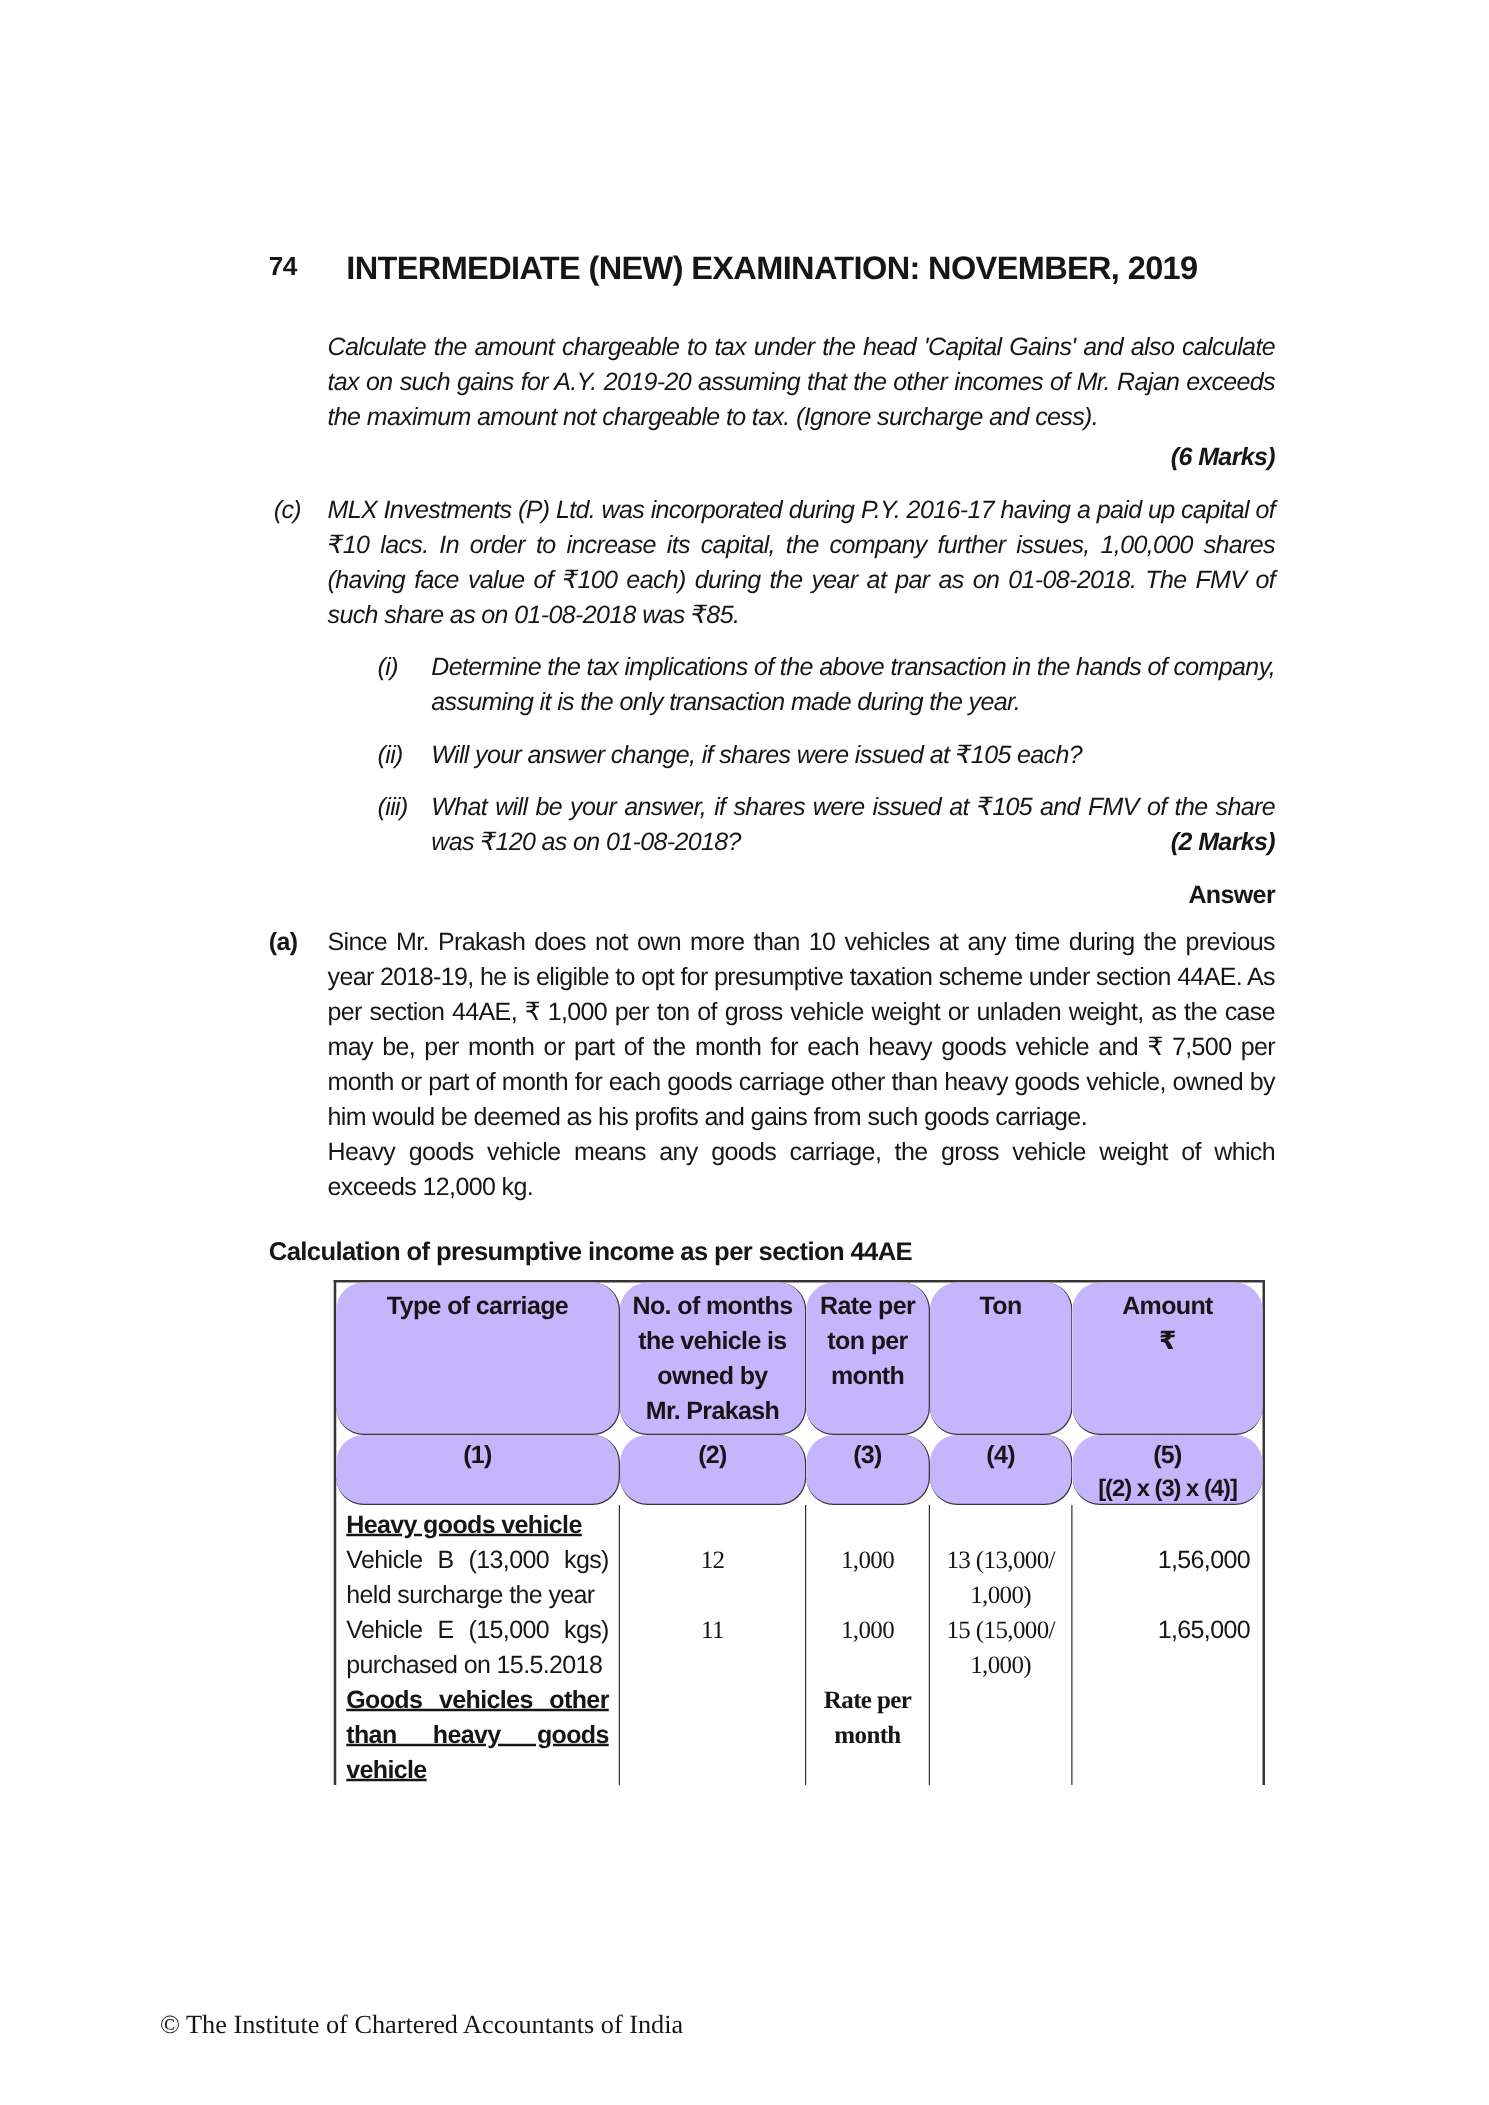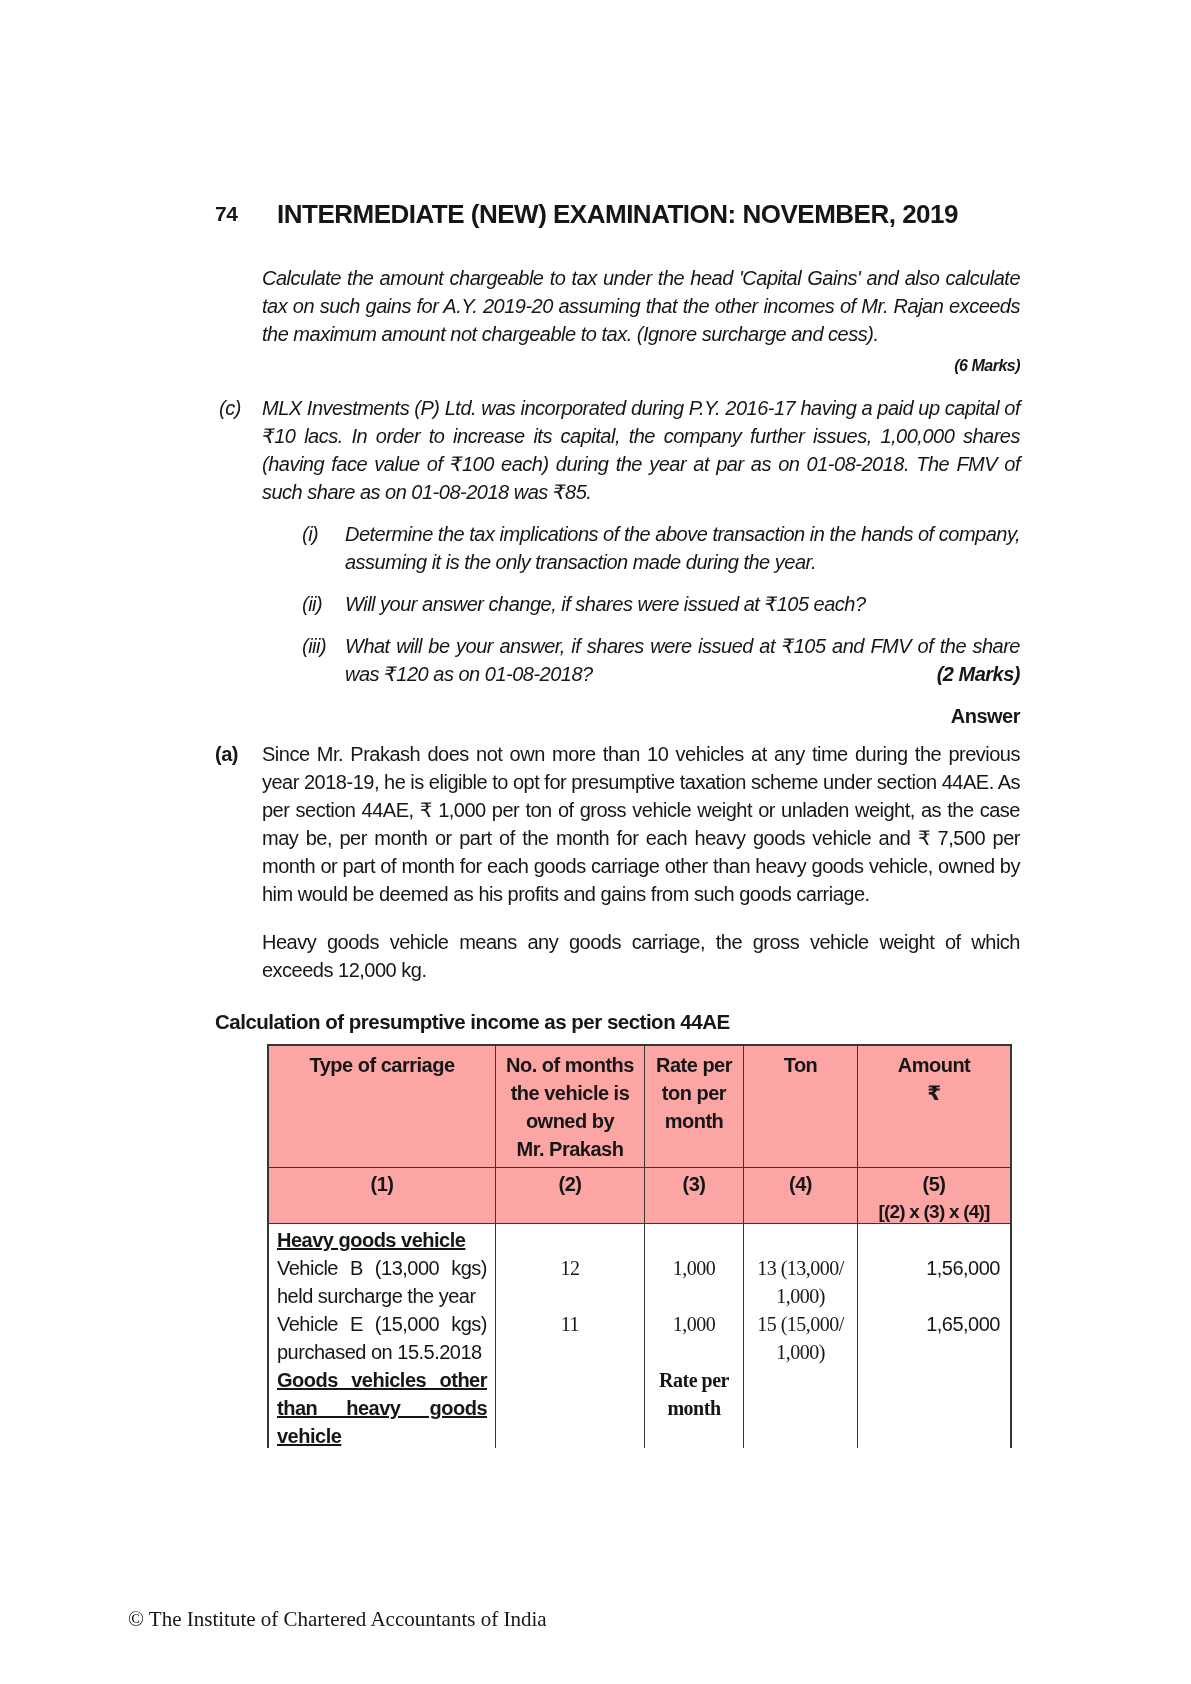--- a/index.html
+++ b/index.html
@@ -12,45 +12,45 @@
 
   
   .pg-header { position:relative; height:28px; margin-bottom:36px; }
   .pg-num { position:absolute; left:0; top:0; font-weight:bold; font-size:21px; line-height:28px; }
   .pg-title { text-align:center; font-weight:bold; font-size:26px; line-height:28px; }
 
   
   .para { font-size:20px; line-height:28px; text-align:justify; }
   .q { font-style:italic; }
   .indent1 { margin-left:47px; }
-  .marks-line { text-align:right; font-weight:bold; font-style:italic; font-size:16px; line-height:28px; margin-top:4px; }
+  .marks-line { text-align:right; font-weight:bold; font-style:italic; font-size:20px; line-height:28px; margin-top:4px; }
 
   .hang { position:relative; margin-top:14px; }
   .hang .h-label { position:absolute; left:4px; top:0; font-size:20px; line-height:28px; }
   .hang .h-body { margin-left:47px; }
   .ital { font-style:italic; }
   .boldlbl { font-weight:bold; }
 
   .sub { position:relative; margin-top:14px; }
   .sub .s-label { position:absolute; left:87px; top:0; font-style:italic; font-size:20px; line-height:28px; }
   .sub .s-body { margin-left:130px; }
   .sub .s-marks { position:absolute; right:0; bottom:0; font-weight:bold; font-style:italic; font-size:20px; line-height:28px; }
 
   .answer-heading { font-weight:bold; font-size:20px; line-height:28px; margin-top:14px;text-align:right; }
 
-  .note { margin-top:20px; }
+  .note { margin-top:0; }
   .tbl-title { font-weight:bold; font-size:20.5px; line-height:28px; margin-top:24px; }
 
   
   .tbl { margin-left:52px; margin-top:8px; width:745px; box-sizing:border-box;
          border:2px solid #363636; border-bottom:none; }
   .t-row { display:grid; grid-template-columns:227px 149px 99px 114px 152px; }
   .cell { box-sizing:border-box; border-right:1.5px solid #363636; font-size:20px; overflow:hidden; }
   .cell.last { border-right:none; }
-  .hdr-bg { background:#fca5a5; font-weight:bold; text-align:center; }
+  .hdr-bg { background:#c4b5fd; font-weight:bold; text-align:center;border-radius:22px; }
   .row-h1 .cell { height:122px; padding-top:5px; border-bottom:1.5px solid #363636; }
   .row-h2 .cell { height:56px; padding-top:2px; border-bottom:1.5px solid #363636; }
   .row-body .cell { height:224px; padding-top:2px; }
   .line { height:28px; line-height:28px; }
   .c { text-align:center;font-family:Liberation Serif, serif; }
   .r { text-align:right; padding-right:10px; }
   .pad1 { padding-left:8px; padding-right:8px; }
   .bu { font-weight:bold; text-decoration:underline; }
   .stretch { text-align:justify; text-align-last:justify; }
   .bold { font-weight:bold; }

